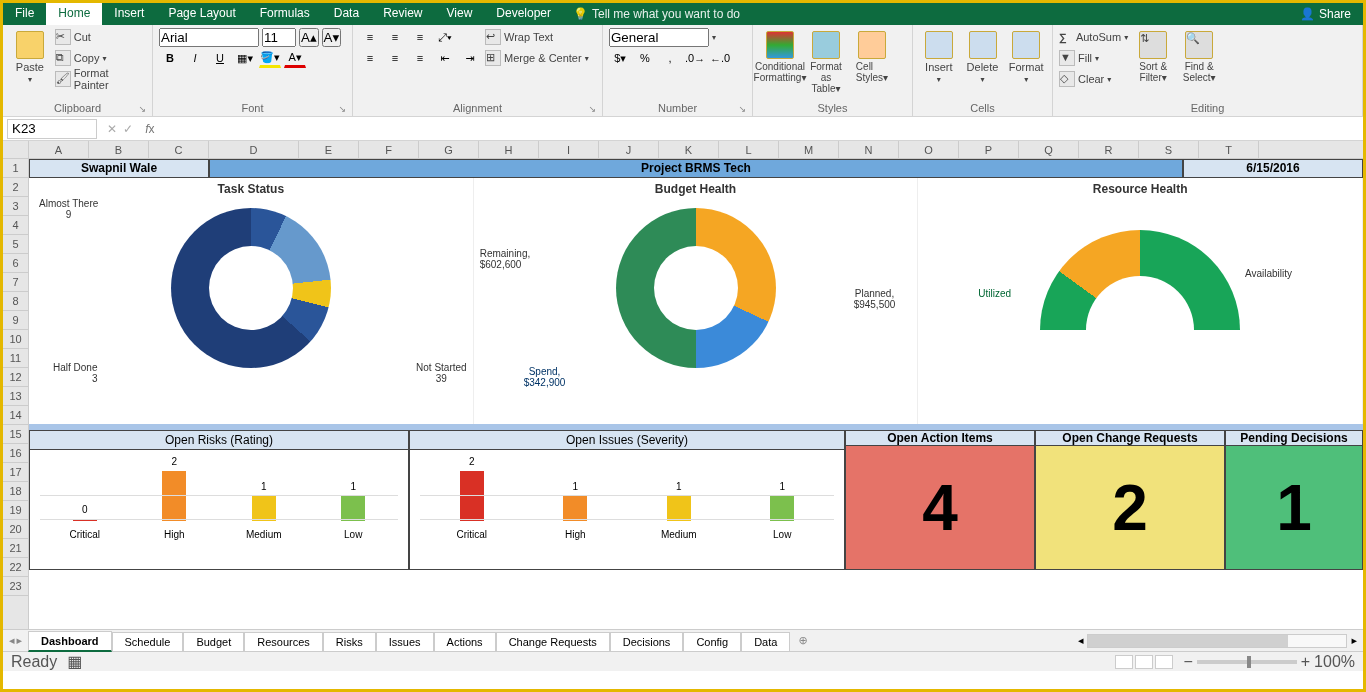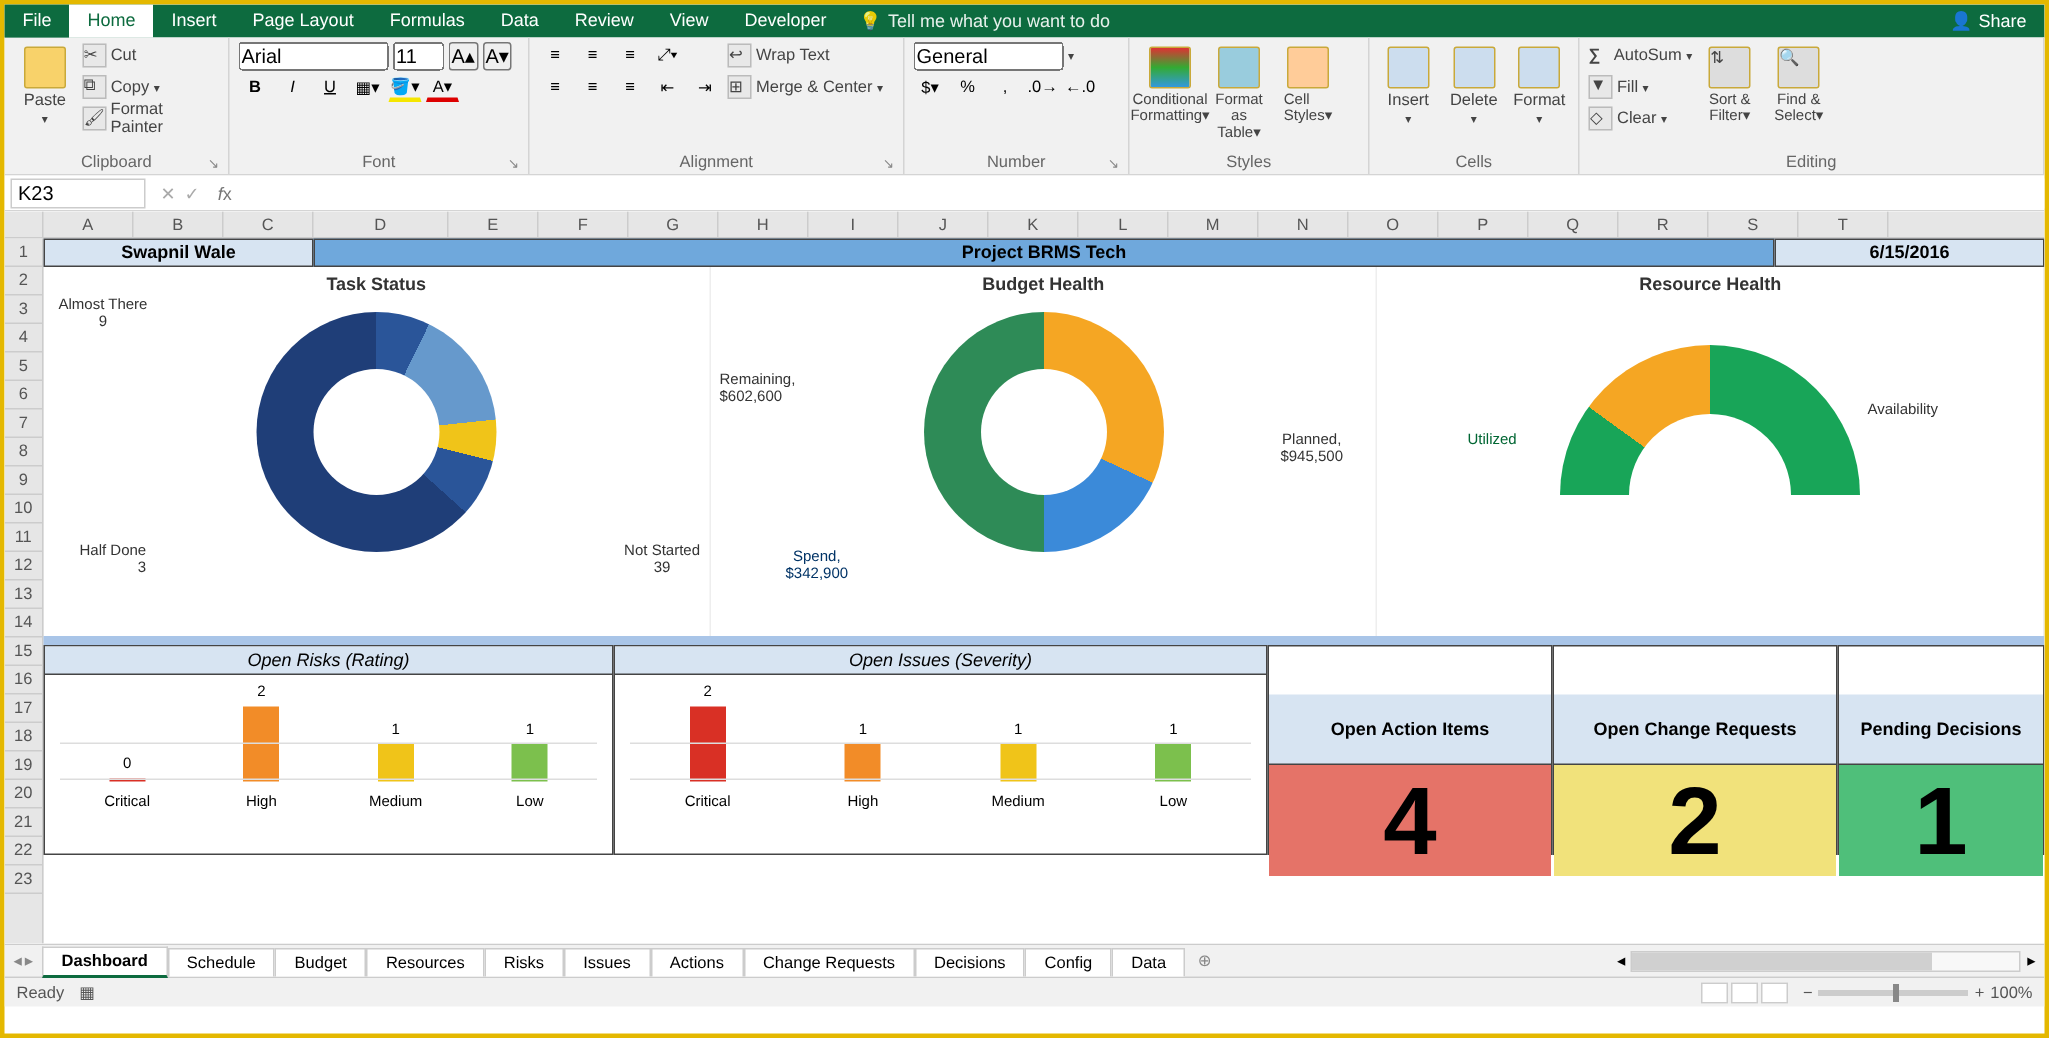--- a/index.html
+++ b/index.html
@@ -66,46 +66,46 @@
 .d-task { background: conic-gradient(#2a5599 0 26deg, #6699cc 26deg 84deg, #f0c419 84deg 104deg, #2a5599 104deg 132deg, #1f3e78 132deg 360deg); }
 
 .d-budget { background: conic-gradient(#f5a623 0 115deg, #3b8ad9 115deg 180deg, #2e8b57 180deg 360deg); }
 
 .halfwrap { width: 200px; height: 100px; margin: 30px auto 0; overflow: hidden; position: relative; }
 .halfdonut { width: 200px; height: 200px; border-radius: 50%; background: conic-gradient(#18a558 270deg 306deg, #f5a623 306deg 450deg, transparent 90deg 270deg); position: relative; }
 .halfdonut::after { content: ""; position: absolute; inset: 46px; background: #fff; border-radius: 50%; }
 
 .section2 { display: flex; height: 140px; }
 .riskbox { border: 1px solid #444; font-size: 11px; }
-.riskbox .ttl { background: #d7e4f2; text-align: center; font-weight: bold; border-bottom: 1px solid #444; padding: 2px 0; font-size: 12px; font-style: italic; }
+.riskbox .ttl { background: #d7e4f2; text-align: center; font-weight: bold; border-bottom: 1px solid #444; padding: 2px 0; font-size: 12px; }
 .riskbox .ttl span { font-weight: normal; }
 .barchart { display: flex; justify-content: space-around; align-items: flex-end; height: 90px; padding: 6px 10px 0; position: relative; }
 .barchart .baritem { display: flex; flex-direction: column; align-items: center; gap: 4px; width: 25%; }
 .barchart .bar { width: 24px; }
 .barchart .val { font-size: 10px; }
 .barchart .cat { font-size: 10px; margin-top: 4px; }
 .barchart::before { content: ""; position: absolute; left: 10px; right: 10px; top: 50%; border-top: 1px solid #ddd; }
 .barchart::after { content: ""; position: absolute; left: 10px; right: 10px; bottom: 20px; border-top: 1px solid #ddd; }
 
 .kpi { border: 1px solid #444; display: flex; flex-direction: column; }
-.kpi .ttl { background: #d7e4f2; text-align: center; font-weight: bold; border-bottom: 1px solid #444; padding: 16px 0; font-size: 12px; margin-top: 32px; }
+.kpi .ttl { background: #d7e4f2; text-align: center; font-weight: bold; border-bottom: 1px solid #444; padding: 0 0; font-size: 12px; }
 .kpi .big { flex: 1; display: flex; align-items: center; justify-content: center; font-size: 64px; font-weight: bold; }
 
 
 .sheettabs { height: 22px; border-top: 1px solid #ccc; display: flex; align-items: center; font-size: 11px; background: #f1f1f1; }
 .sheettabs .nav { display: flex; gap: 2px; padding: 0 6px; color: #888; }
 .sheettabs .tab { padding: 3px 12px; border: 1px solid #ccc; border-bottom: none; background: #fff; margin-top: 1px; cursor: pointer; }
 .sheettabs .tab.active { font-weight: bold; border-bottom: 2px solid #0d6b3f; }
 .sheettabs .add { padding: 0 8px; color: #888; }
 .sheettabs .scroll { margin-left: auto; display: flex; align-items: center; gap: 4px; padding-right: 6px; }
 .sheettabs .sbar { width: 260px; height: 14px; border: 1px solid #ccc; background: #f8f8f8; position: relative; }
 .sheettabs .thumb { position: absolute; left: 0; top: 0; bottom: 0; width: 200px; background: #d0d0d0; }
 
 
-.statusbar { height: 20px; background: #f1f1f1; border-top: 1px solid #ccc; display: flex; align-items: center; font-size: 11px; color: #555; padding: 0 8px; gap: 10px; }
+.statusbar { height: 20px; background: #f1f1f1; border-top: 1px solid #ccc; display: flex; align-items: center; font-size: 16px; color: #555; padding: 0 8px; gap: 10px; }
 .statusbar .spacer { flex: 1; }
 .zoom { display: flex; align-items: center; gap: 4px; }
 .zoom .track { width: 100px; height: 4px; background: #ccc; position: relative; }
 .zoom .handle { position: absolute; left: 50%; top: -4px; width: 4px; height: 12px; background: #888; }
 .viewbtns { display: flex; gap: 2px; }
 .viewbtns span { width: 18px; height: 14px; border: 1px solid #ccc; background: #fff; }
 </style>
 </head>
 <body>
 

